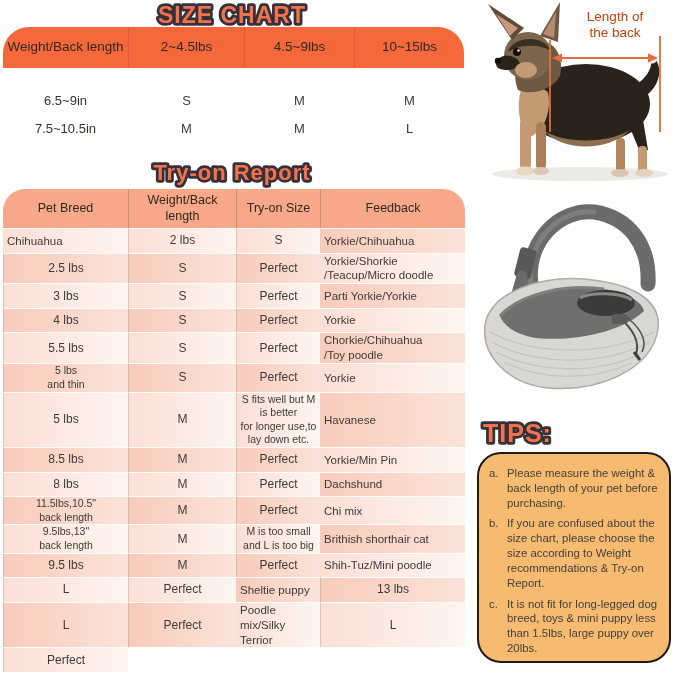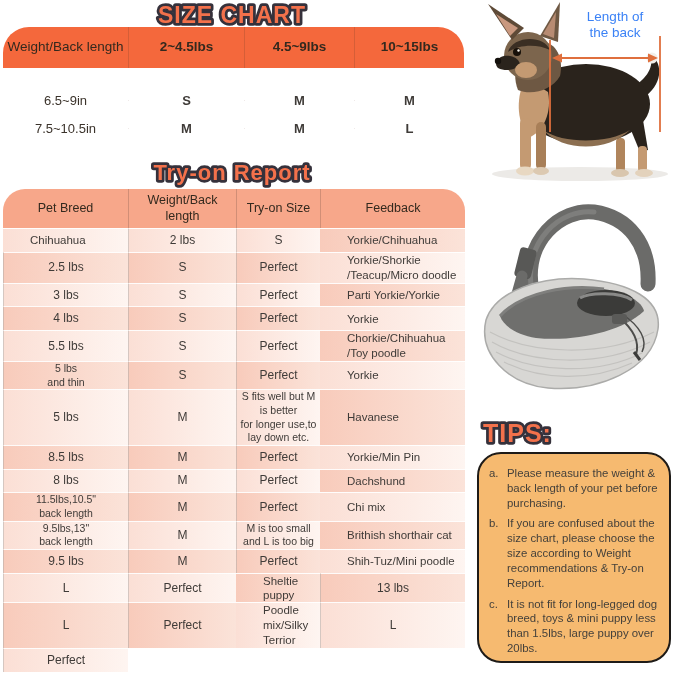--- a/index.html
+++ b/index.html
@@ -23,45 +23,45 @@
   .cell{display:flex;align-items:center;justify-content:center;text-align:center;
         white-space:pre-line;box-sizing:border-box;line-height:1.25;}
 
   
   .size-table{position:absolute;left:3px;top:27px;width:461px;height:125px;
     display:grid;grid-template-columns:125px 116px 110px 110px;
     grid-template-rows:41px 28px 28px 28px;
     border-radius:26px;overflow:hidden;}
   .size-table .cell{font-size:13px;}
   .size-table .head{background:#F4683C;color:#33291E;font-size:13.5px;}
-  .size-table .cell:not(.c0){border-left:1px solid rgba(105,60,40,0.22);font-weight:bold;}
+  .size-table .cell:not(.c0){border-left:1px solid rgba(105,60,40,0.22);}
   .size-table .cell:not(.head){border-top:1px solid rgba(255,255,255,0.9);margin-top:32px;}
   .size-table .c0:not(.head){background:linear-gradient(180deg,#F7A083,#F9B096);color:#3B332B;}
   .size-table .sr0:not(.c0){background:linear-gradient(90deg,#FAD8CB,#FCEDE7);}
   .size-table .sr1:not(.c0){background:linear-gradient(90deg,#FCE8E0,#FEF3EF);}
   .size-table .sr2:not(.c0){background:linear-gradient(90deg,#FAD6C9,#FCEBE4);}
 
   
   .tryon-table{position:absolute;left:3px;top:189px;width:462px;height:483px;
     display:grid;grid-template-columns:125px 108px 84px 145px;
     grid-template-rows:39px repeat(15,1fr);
     border-radius:22px 22px 0 0;overflow:hidden;}
   .tryon-table .cell{font-size:12px;}
   .tryon-table .head{background:#F7A78A;color:#33291E;font-size:12.5px;}
   .tryon-table .cell:not(.c0){border-left:1px solid rgba(110,80,70,0.28);}
   .tryon-table .cell:not(.head){border-top:1px solid rgba(255,255,255,0.92);}
   .tryon-table .light{background:linear-gradient(90deg,#FBDFD5,#FEF5F1);}
   .tryon-table .dark{background:linear-gradient(90deg,#F8CBBB,#FBE3D9);}
-  .tryon-table .c0:not(.head){justify-content:flex-start;text-align:left;padding-left:27px;font-size:11.5px;}
+  .tryon-table .c0:not(.head){justify-content:flex-start;text-align:left;padding-left:4px;font-size:11.5px;}
   .tryon-table .multiline{font-size:10.5px;line-height:1.3;}
 
   
   .dog-svg{position:absolute;left:468px;top:0px;width:211px;height:185px;}
   .annotation-label{position:absolute;left:556px;top:9px;width:118px;
-    color:#3b82f6;font-size:13.5px;line-height:1.2;text-align:center;white-space:pre-line;}
+    color:#c2410c;font-size:13.5px;line-height:1.2;text-align:center;white-space:pre-line;}
   .product-svg{position:absolute;left:470px;top:192px;width:205px;height:205px;}
 
   
   .tips-box{position:absolute;left:477px;top:452px;width:194px;height:211px;
     background:#F6BA70;border:2px solid #1E1B18;border-radius:24px;
     box-sizing:border-box;padding:12px 9px 6px 10px;}
   .tip-item{display:flex;gap:4px;margin-bottom:6px;}
   .tip-marker{flex:0 0 14px;font-size:11.4px;line-height:1.3;color:#45413B;}
   .tip-text{font-size:11.4px;line-height:1.3;color:#45413B;}
 </style>

